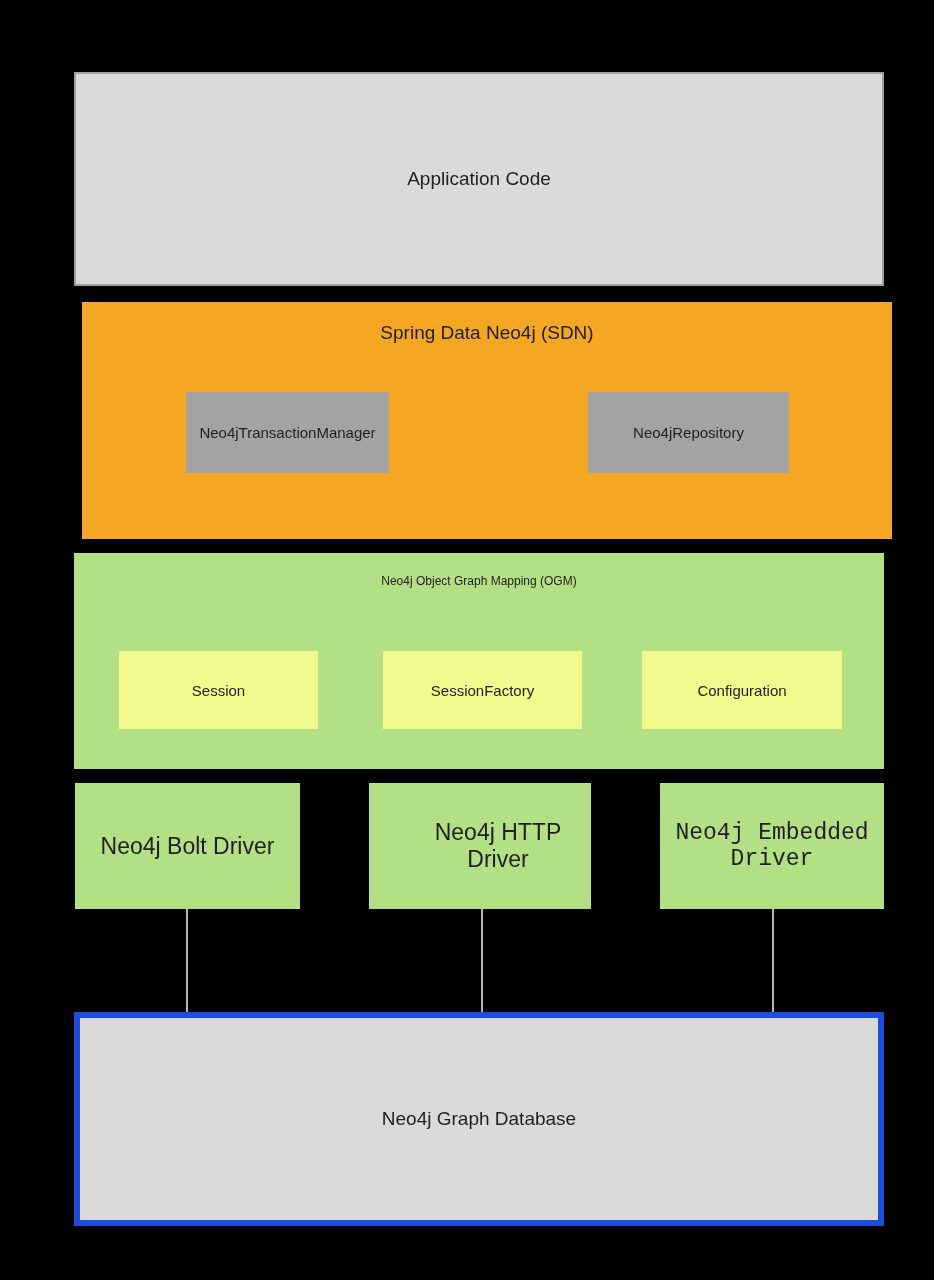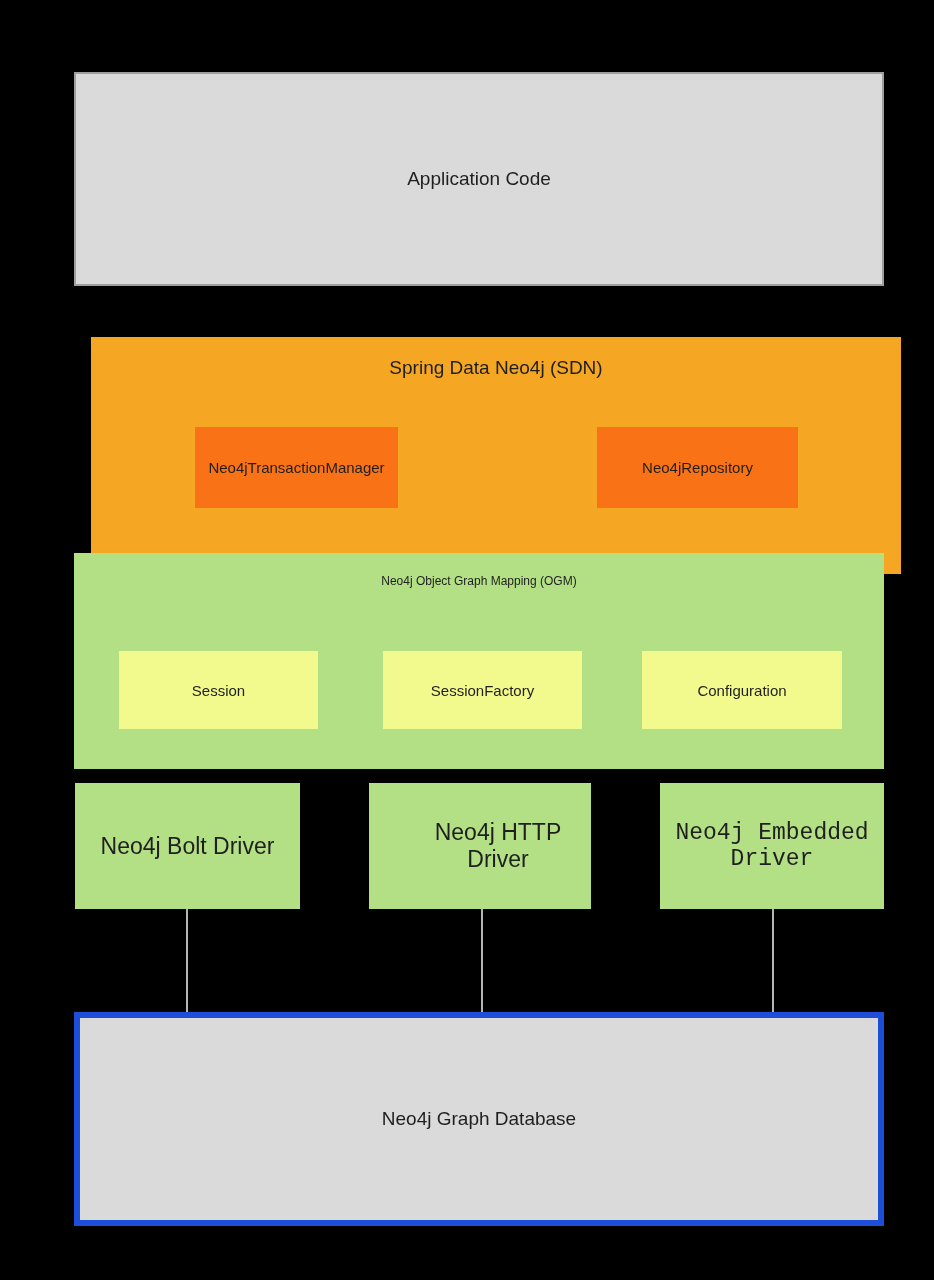--- a/index.html
+++ b/index.html
@@ -27,37 +27,36 @@
   
   .app-box {
     left: 74px; top: 72px;
     width: 810px; height: 214px;
     background: #dadada;
     border: 2px solid #9e9e9e;
     font-size: 19px;
   }
   
   .sdn-box {
-    left: 91px; top: 302px;
+    left: 82px; top: 302px;
     width: 810px; height: 237px;
     background: #f5a623;
-    margin-top: 35px;
   }
   .sdn-title {
     position: absolute;
     left: 0; top: 20px;
     width: 100%;
     text-align: center;
     font-size: 19px;
   }
   .sdn-inner {
     position: absolute;
     top: 90px;
     height: 81px;
-    background: #f97316;
+    background: #a3a3a3;
     display: flex;
     align-items: center;
     justify-content: center;
     font-size: 15px;
   }
   .sdn-inner.txmgr { left: 104px; width: 203px; }
   .sdn-inner.repo  { left: 506px; width: 201px; }
   
   .ogm-box {
     left: 74px; top: 553px;

